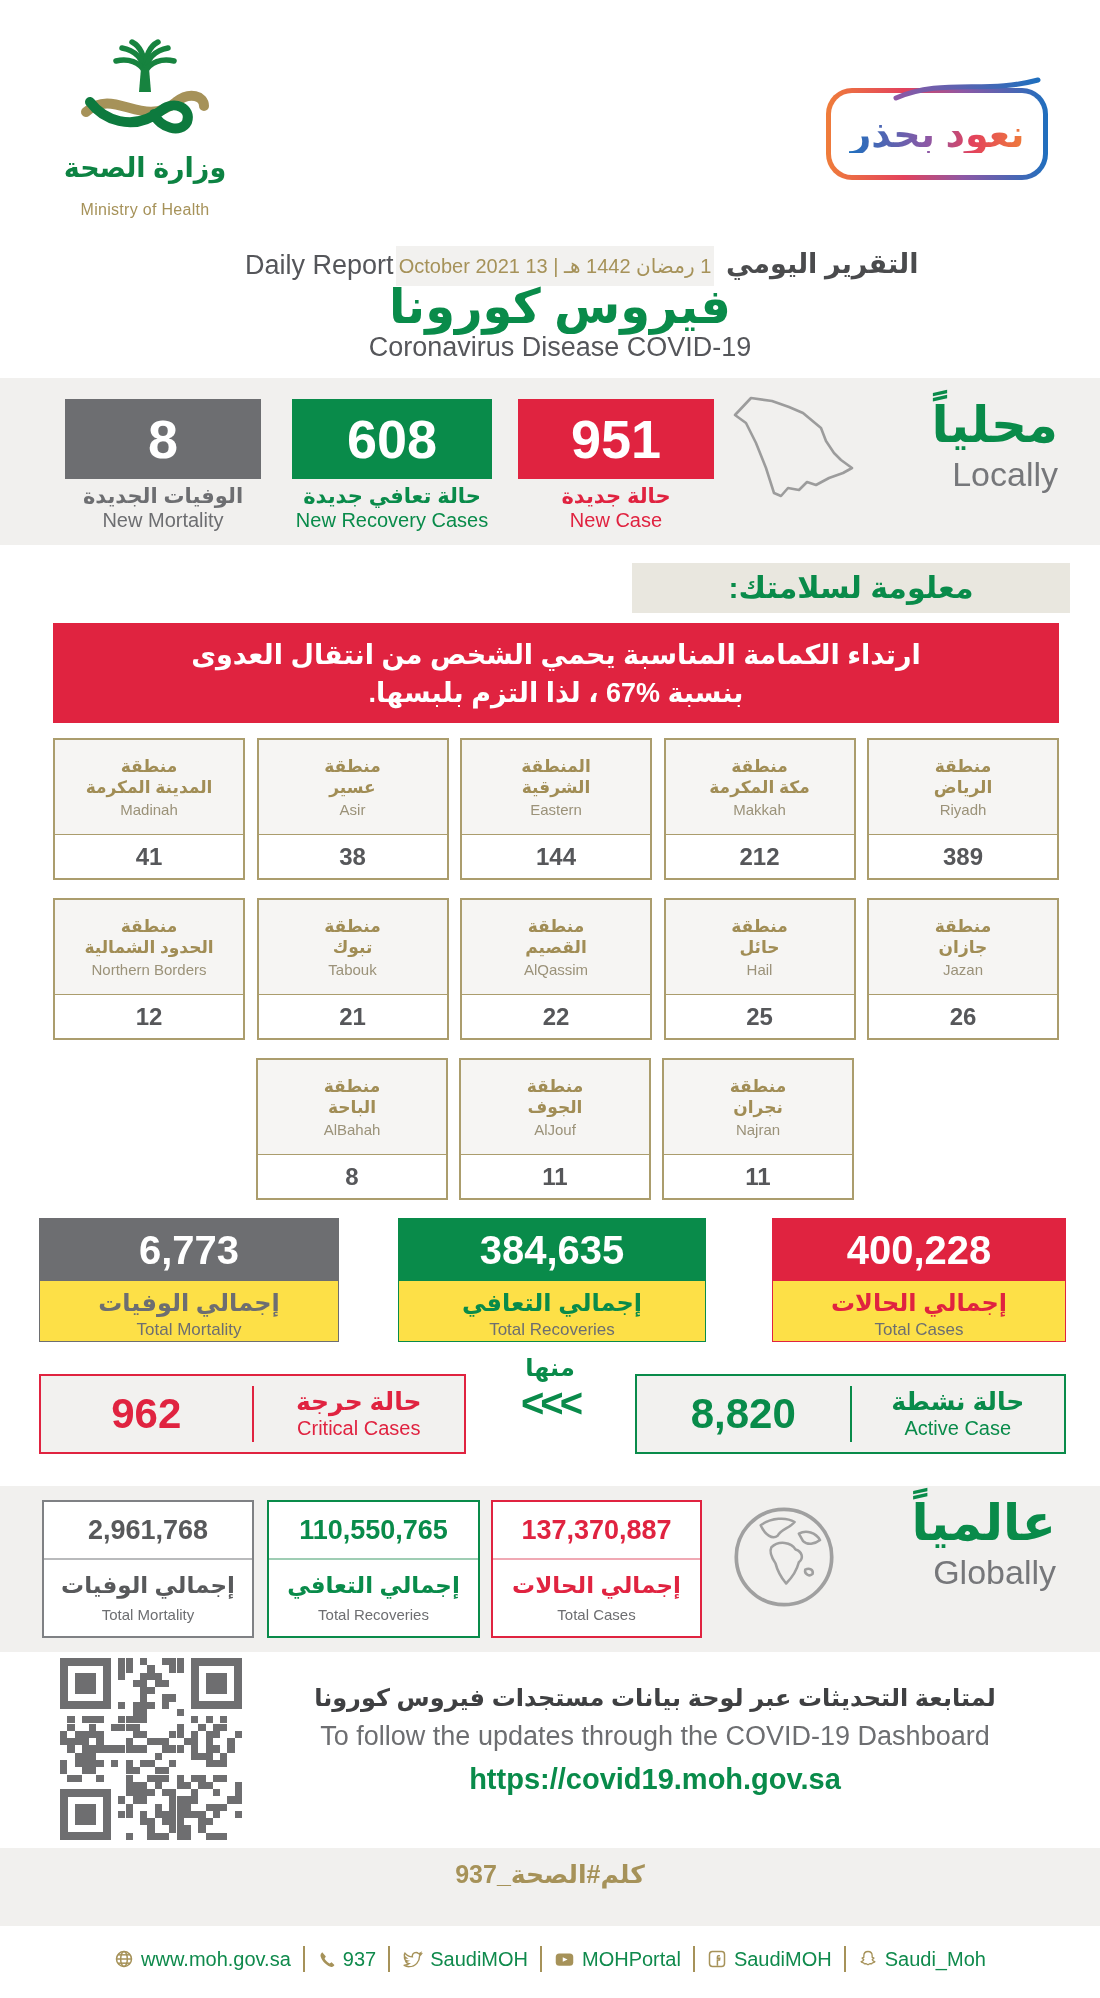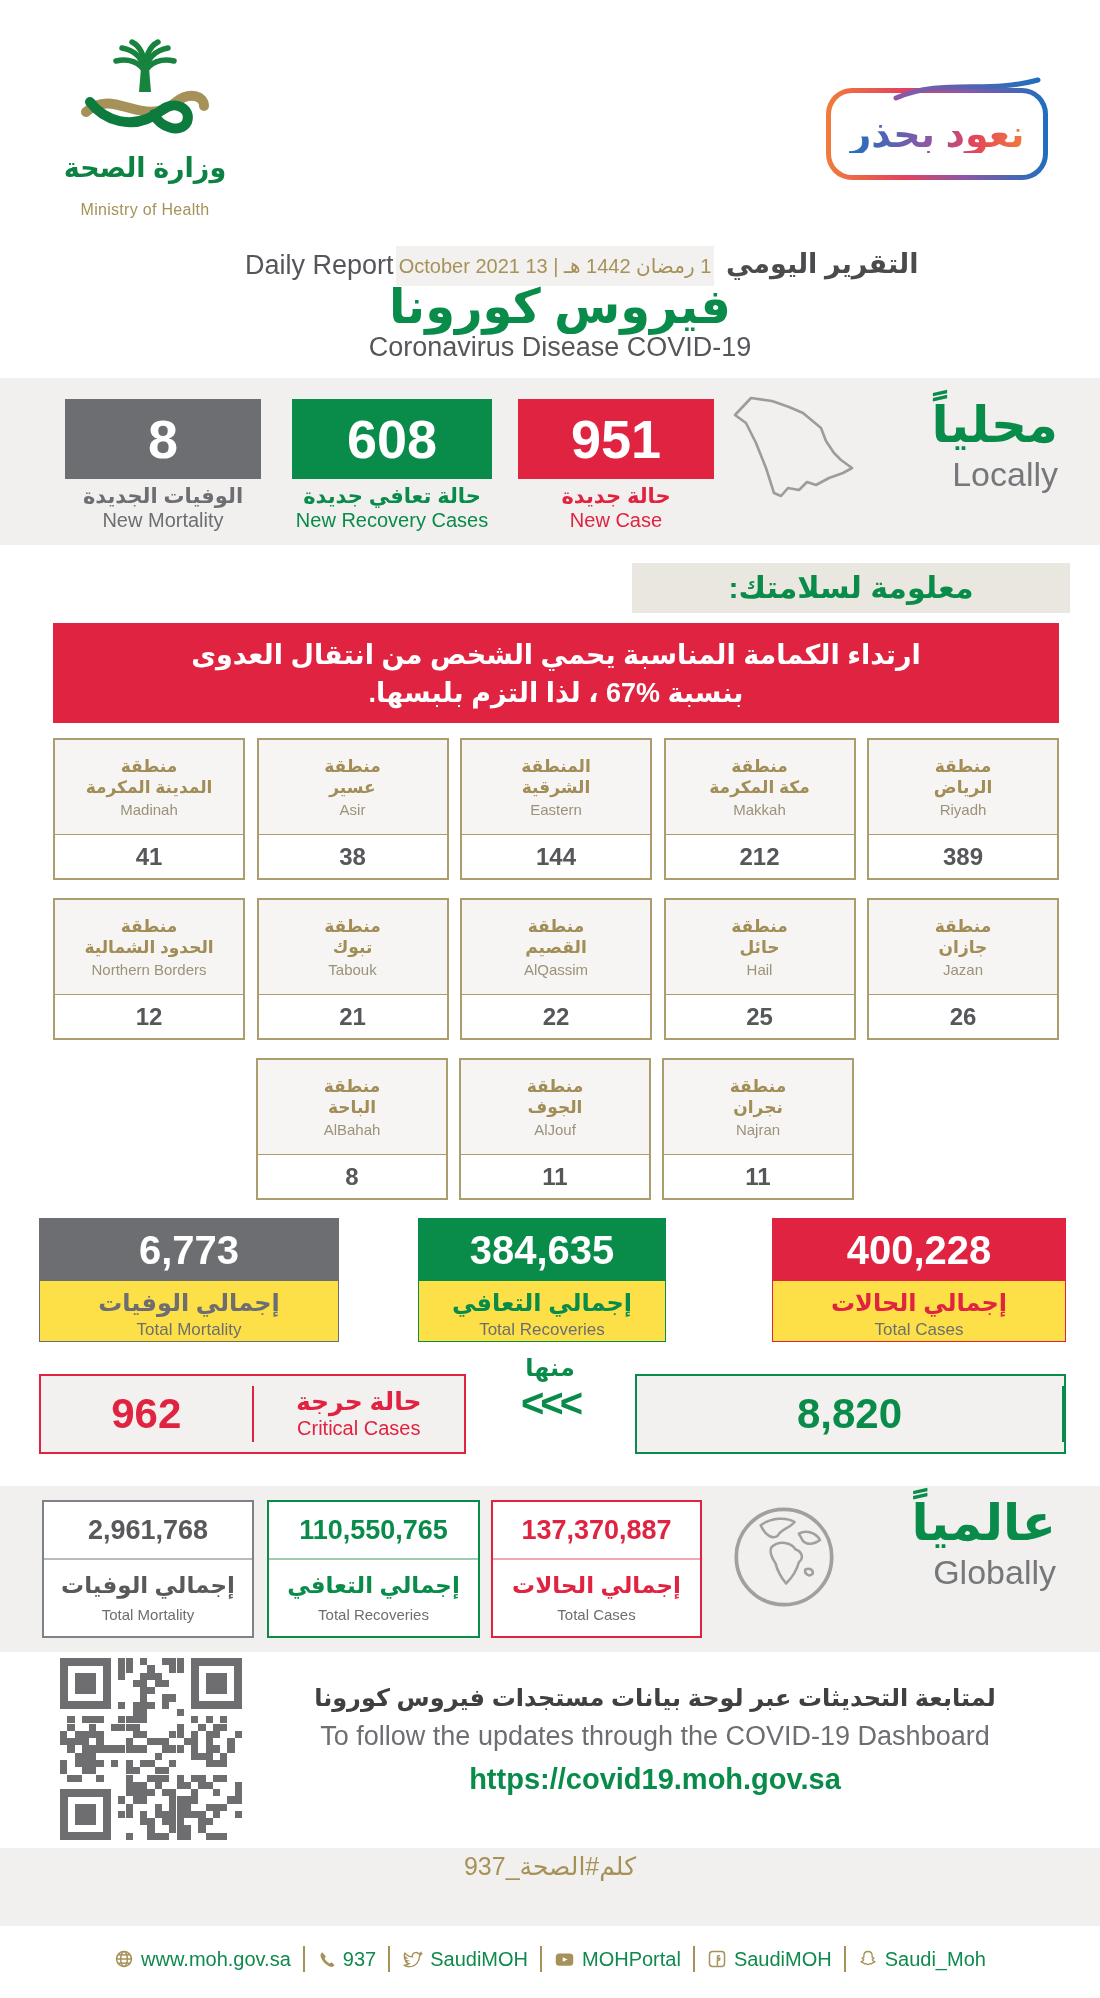--- a/index.html
+++ b/index.html
@@ -61,21 +61,21 @@
   .rcard{width:192px;height:142px;border:2px solid #ab9d6d;box-sizing:border-box;background:#fff;}
   .rhead{height:94px;background:#f6f5f3;border-bottom:1px solid #ab9d6d;
     display:flex;flex-direction:column;justify-content:center;text-align:center;}
   .rpfx,.rnm{font-size:17px;font-weight:bold;color:#a18d55;line-height:1.25;}
   .ren{font-size:15px;color:#9b9279;margin-top:3px;}
   .rval{height:43px;line-height:43px;text-align:center;font-size:24px;font-weight:bold;color:#56575a;}
 
   
   .tbox{top:1218px;height:124px;box-sizing:border-box;background:#fde047;text-align:center;}
   .t-gray{left:39px;width:300px;border:1px solid #6d6e71;}
-  .t-green{left:418px;width:248px;border:1px solid #098b4a;}
+  .t-green{left:398px;width:308px;border:1px solid #098b4a;}
   .t-red{left:772px;width:294px;border:1px solid #e02340;}
   .thead{height:62px;line-height:62px;color:#fff;font-size:40px;font-weight:bold;}
   .tar{font-size:24px;font-weight:bold;margin-top:8px;}
   .ten{font-size:17px;color:#6d6e71;margin-top:3px;}
 
   
   .cabox{top:1374px;height:80px;background:#f2f1ef;box-sizing:border-box;display:flex;align-items:stretch;}
   .box-critical{left:39px;width:427px;border:2px solid #e02340;}
   .box-active{left:635px;width:431px;border:2px solid #098b4a;}
   .ca-num{flex:1;text-align:center;font-size:42px;font-weight:bold;line-height:76px;}
@@ -104,21 +104,21 @@
   .qr i{position:absolute;background:#6e6e70;}
   .qf{position:absolute;width:51px;height:51px;border:8px solid #6e6e70;box-sizing:border-box;}
   .qf::after{content:"";position:absolute;inset:7px;background:#6e6e70;}
   .dash{left:255px;top:1684px;width:800px;text-align:center;}
   .dash-ar{font-size:24px;font-weight:bold;color:#3f4042;}
   .dash-en{font-size:27px;color:#6d6e71;margin-top:9px;}
   .dash-url{font-size:29px;font-weight:bold;color:#098b4a;margin-top:11px;display:inline-block;text-decoration:none;}
 
   
   .band-call{top:1848px;height:78px;text-align:center;}
-  .call-ar{font-size:25px;font-weight:normal;color:#a69259;padding-top:4px;}
+  .call-ar{font-size:25px;font-weight:bold;color:#a69259;padding-top:12px;}
   .call-en{font-size:23px;color:#6d6e71;margin-top:4px;}
   .contacts{left:0;top:1946px;width:1100px;display:flex;justify-content:center;align-items:center;}
   .citem{display:flex;align-items:center;}
   .ctext{font-size:20px;color:#0f8a4c;margin-left:7px;}
   .csep{width:2px;height:26px;background:#a69259;margin:0 12px;}
   .cicon svg{display:block;}
 </style>
 </head>
 <body>
 
@@ -332,20 +332,24 @@
       <div class="ca-en c-red">Critical Cases</div>
     </div>
   </div>
   <div class="abs ofwhich">
     <div class="of-ar" dir="rtl">منها</div>
     <div class="of-ch">&lt;&lt;&lt;</div>
   </div>
   <div class="abs cabox box-active">
     <div class="ca-num c-green">8,820</div>
     <div class="ca-div bg-green"></div>
+    <div class="ca-labs">
+      <div class="ca-ar c-green" dir="rtl">حالة نشطة</div>
+      <div class="ca-en c-green">Active Case</div>
+    </div>
   </div>
 
   <div class="abs band band-global"></div>
   <div class="abs gbox g1">
     <div class="gnum" style="color:#58595b">2,961,768</div>
     <div class="gdiv" style="background:#b9babc"></div>
     <div class="gar" style="color:#58595b" dir="rtl">إجمالي الوفيات</div>
     <div class="gen">Total Mortality</div>
   </div>
   <div class="abs gbox g2">

